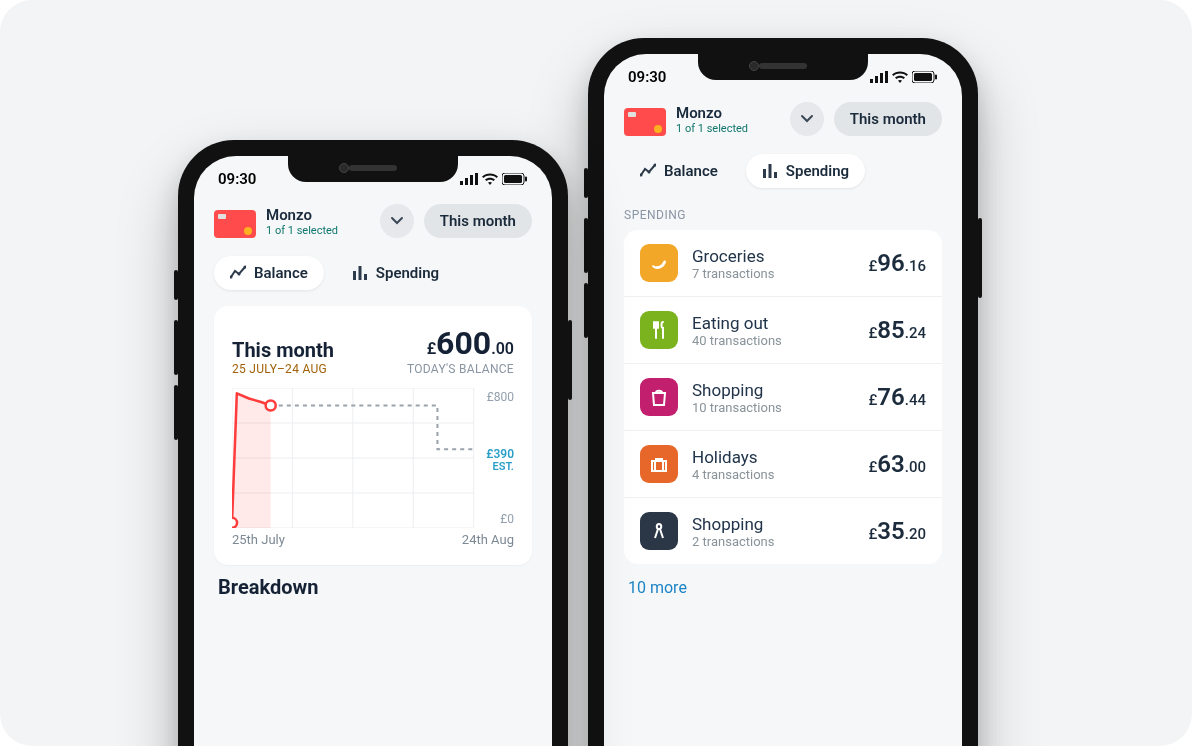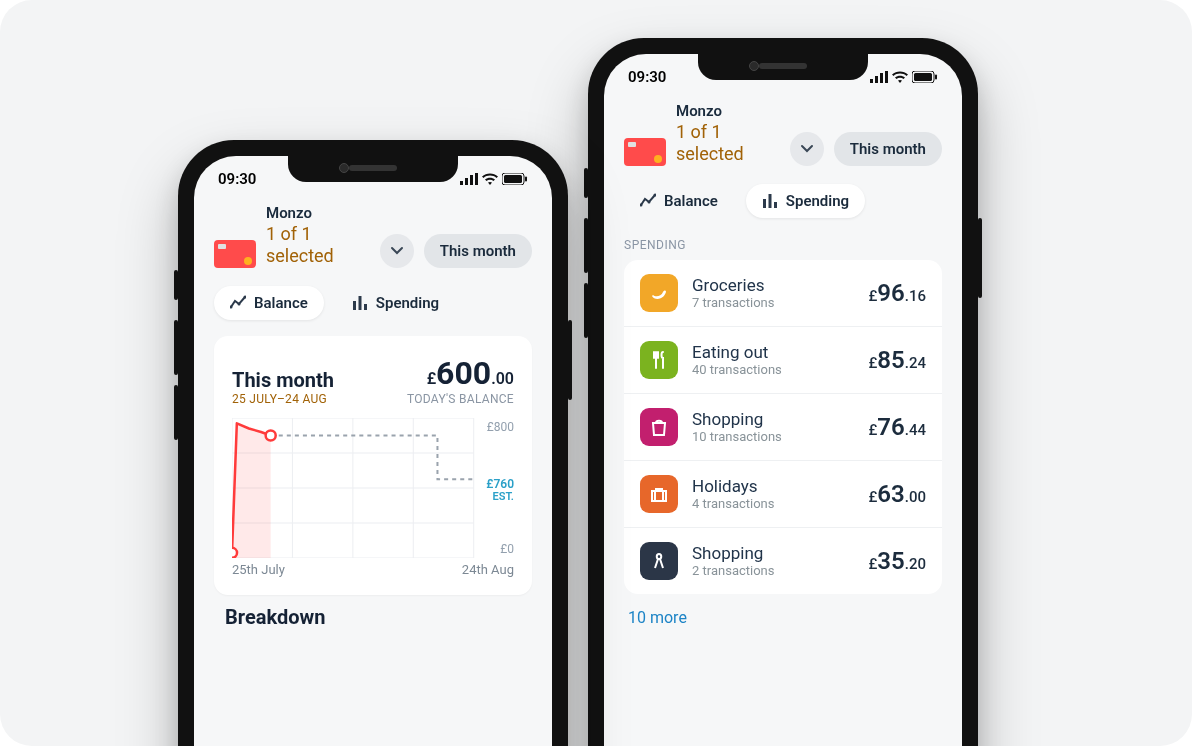--- a/index.html
+++ b/index.html
@@ -69,21 +69,21 @@
     position:relative; flex-shrink:0;
   }
   .card-chip::before {
     content:""; position:absolute; top:4px; left:4px; width:8px; height:5px; background:#e0e0e0; border-radius:1px;
   }
   .card-chip::after {
     content:""; position:absolute; bottom:3px; right:4px; width:8px; height:8px; background:#ffb020; border-radius:50%;
   }
   .account-text { flex:1; line-height:1.25; }
   .account-name { font-weight:600; font-size:15px; color:#1a2b3d; }
-  .account-sub { font-size:18px; color:#a16207; }
+  .account-sub { font-size:11px; color:#0f766e; }
   .chevron-btn {
     width:34px; height:34px; border-radius:50%; background:#e6e8eb;
     display:flex; align-items:center; justify-content:center; cursor:pointer;
   }
   .pill {
     padding: 8px 16px; border-radius: 20px; background:#e2e5e8;
     font-weight:600; font-size:15px; color:#1b2b3c; cursor:pointer;
   }
   .tabs {
     display:flex; gap:12px; padding: 6px 20px 16px;
@@ -105,21 +105,21 @@
   .bh-amount .big { font-size:32px; font-weight:700; }
   .bh-sub { font-size:12px; color:#8a95a3; letter-spacing:.3px; }
   .chart-wrap { position:relative; height:140px; margin-top:12px; }
   .chart-wrap svg { width:100%; height:100%; }
   .ylab { position:absolute; right:0; font-size:12px; color:#93a0ae; }
   .ylab.top { top:2px; }
   .ylab.bot { bottom:2px; }
   .ylab.mid { top:60px; color:#2aa0c8; font-weight:600; text-align:right; line-height:1.1;}
   .xaxis { display:flex; justify-content:space-between; font-size:13px; color:#7c8894; margin-top:4px;}
   .refreshed { margin:16px 20px 8px; color:#8b97a4; font-size:14px; }
-  .breakdown-title { margin:10px 31px; font-size:20px; font-weight:700; color:#152235; }
+  .breakdown-title { margin:10px 24px; font-size:20px; font-weight:700; color:#152235; }
   .section-label { margin:4px 20px 8px; font-size:12px; color:#8a95a4; letter-spacing:.5px; }
   .list { margin:0 20px; background:#fff; border-radius:14px; overflow:hidden; }
   .row {
     display:flex; align-items:center; gap:14px; padding:14px 16px;
     border-bottom:1px solid #eef0f2;
   }
   .row:last-child { border-bottom:none; }
   .cat-icon { width:38px; height:38px; border-radius:9px; display:flex; align-items:center; justify-content:center; flex-shrink:0; }
   .cat-icon svg { width:20px; height:20px; fill:#fff; }
   .row-text { flex:1; }
@@ -339,21 +339,21 @@
             <div class="bh-amount">
               <span>£</span><span class="big">600</span><span>.00</span>
             </div>
             <div class="bh-sub">TODAY'S BALANCE</div>
           </div>
         </div>
 
         <div class="chart-wrap">
           <div class="ylab top">£800</div>
           <div class="ylab mid">
-            <div>£760</div>
+            <div>£390</div>
             <div style="font-size:11px;">EST.</div>
           </div>
           <div class="ylab bot">£0</div>
           <svg id="balance-chart-svg" viewBox="0 0 280 140" preserveAspectRatio="none">
               <line x1="0" y1="0.0" x2="240" y2="0.0" stroke="#eceef1" stroke-width="1"></line>
               <line x1="0" y1="35.0" x2="240" y2="35.0" stroke="#eceef1" stroke-width="1"></line>
               <line x1="0" y1="70.0" x2="240" y2="70.0" stroke="#eceef1" stroke-width="1"></line>
               <line x1="0" y1="105.0" x2="240" y2="105.0" stroke="#eceef1" stroke-width="1"></line>
               <line x1="0" y1="140.0" x2="240" y2="140.0" stroke="#eceef1" stroke-width="1"></line>
               <line x1="0.0" y1="0" x2="0.0" y2="140" stroke="#eceef1" stroke-width="1"></line>

